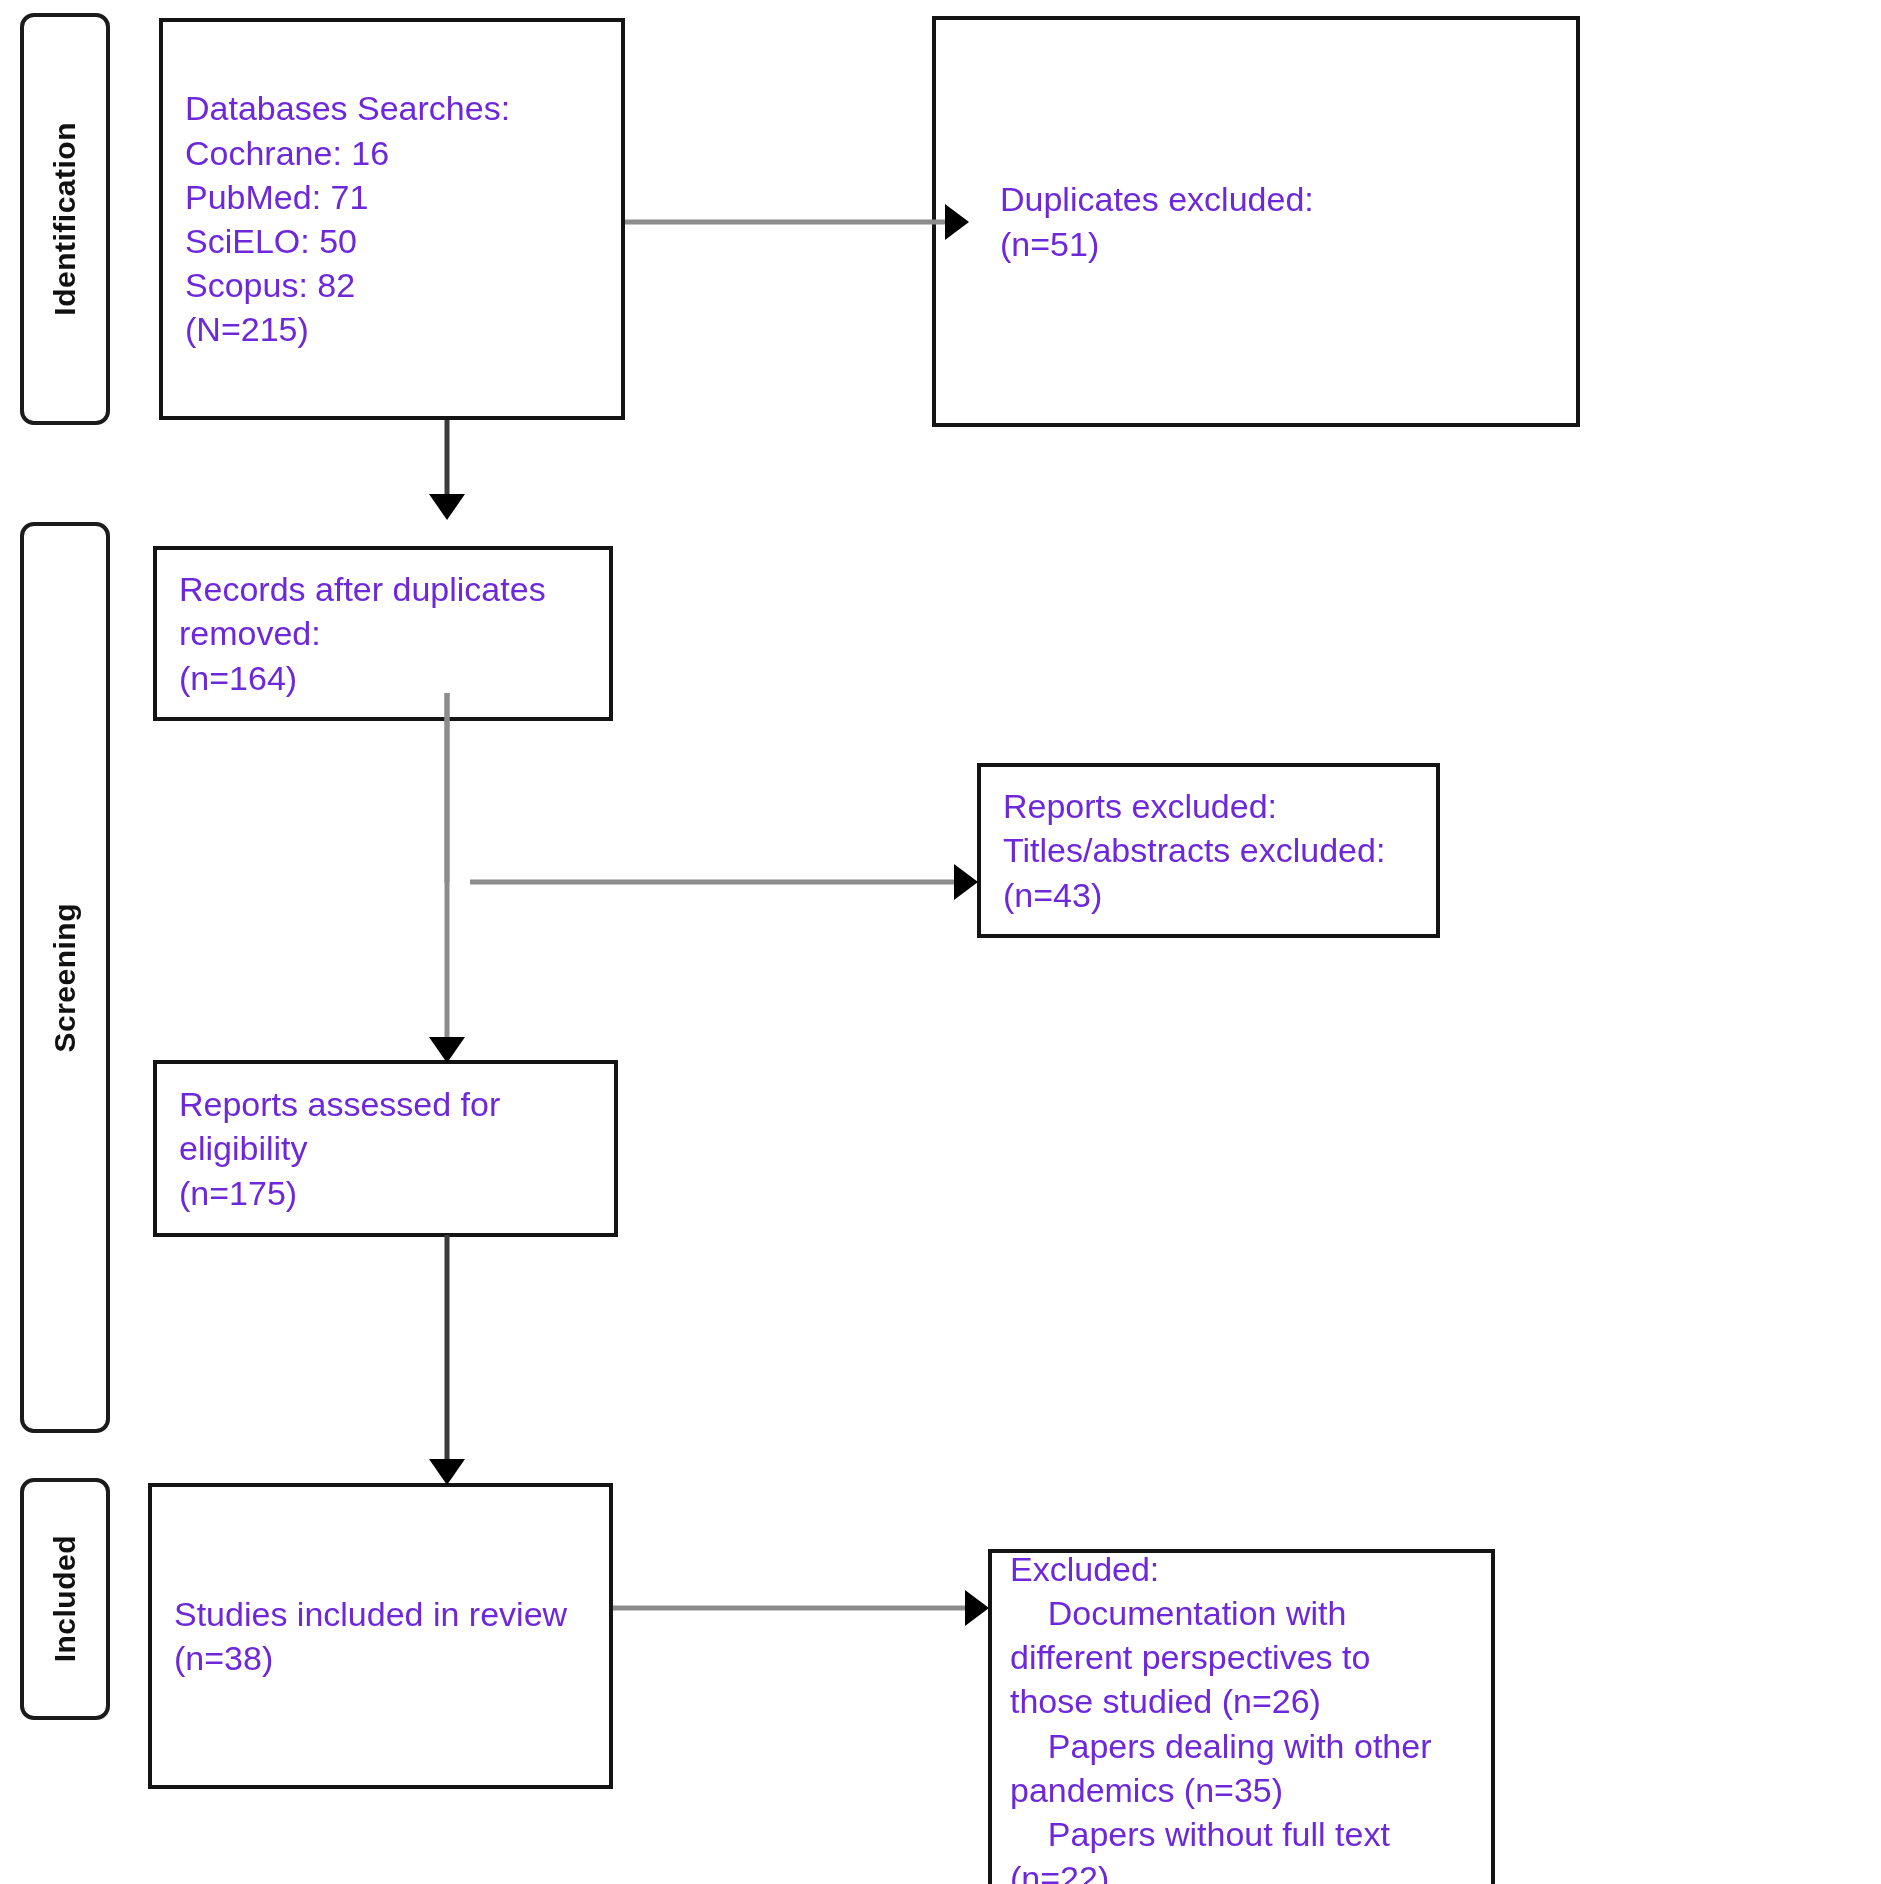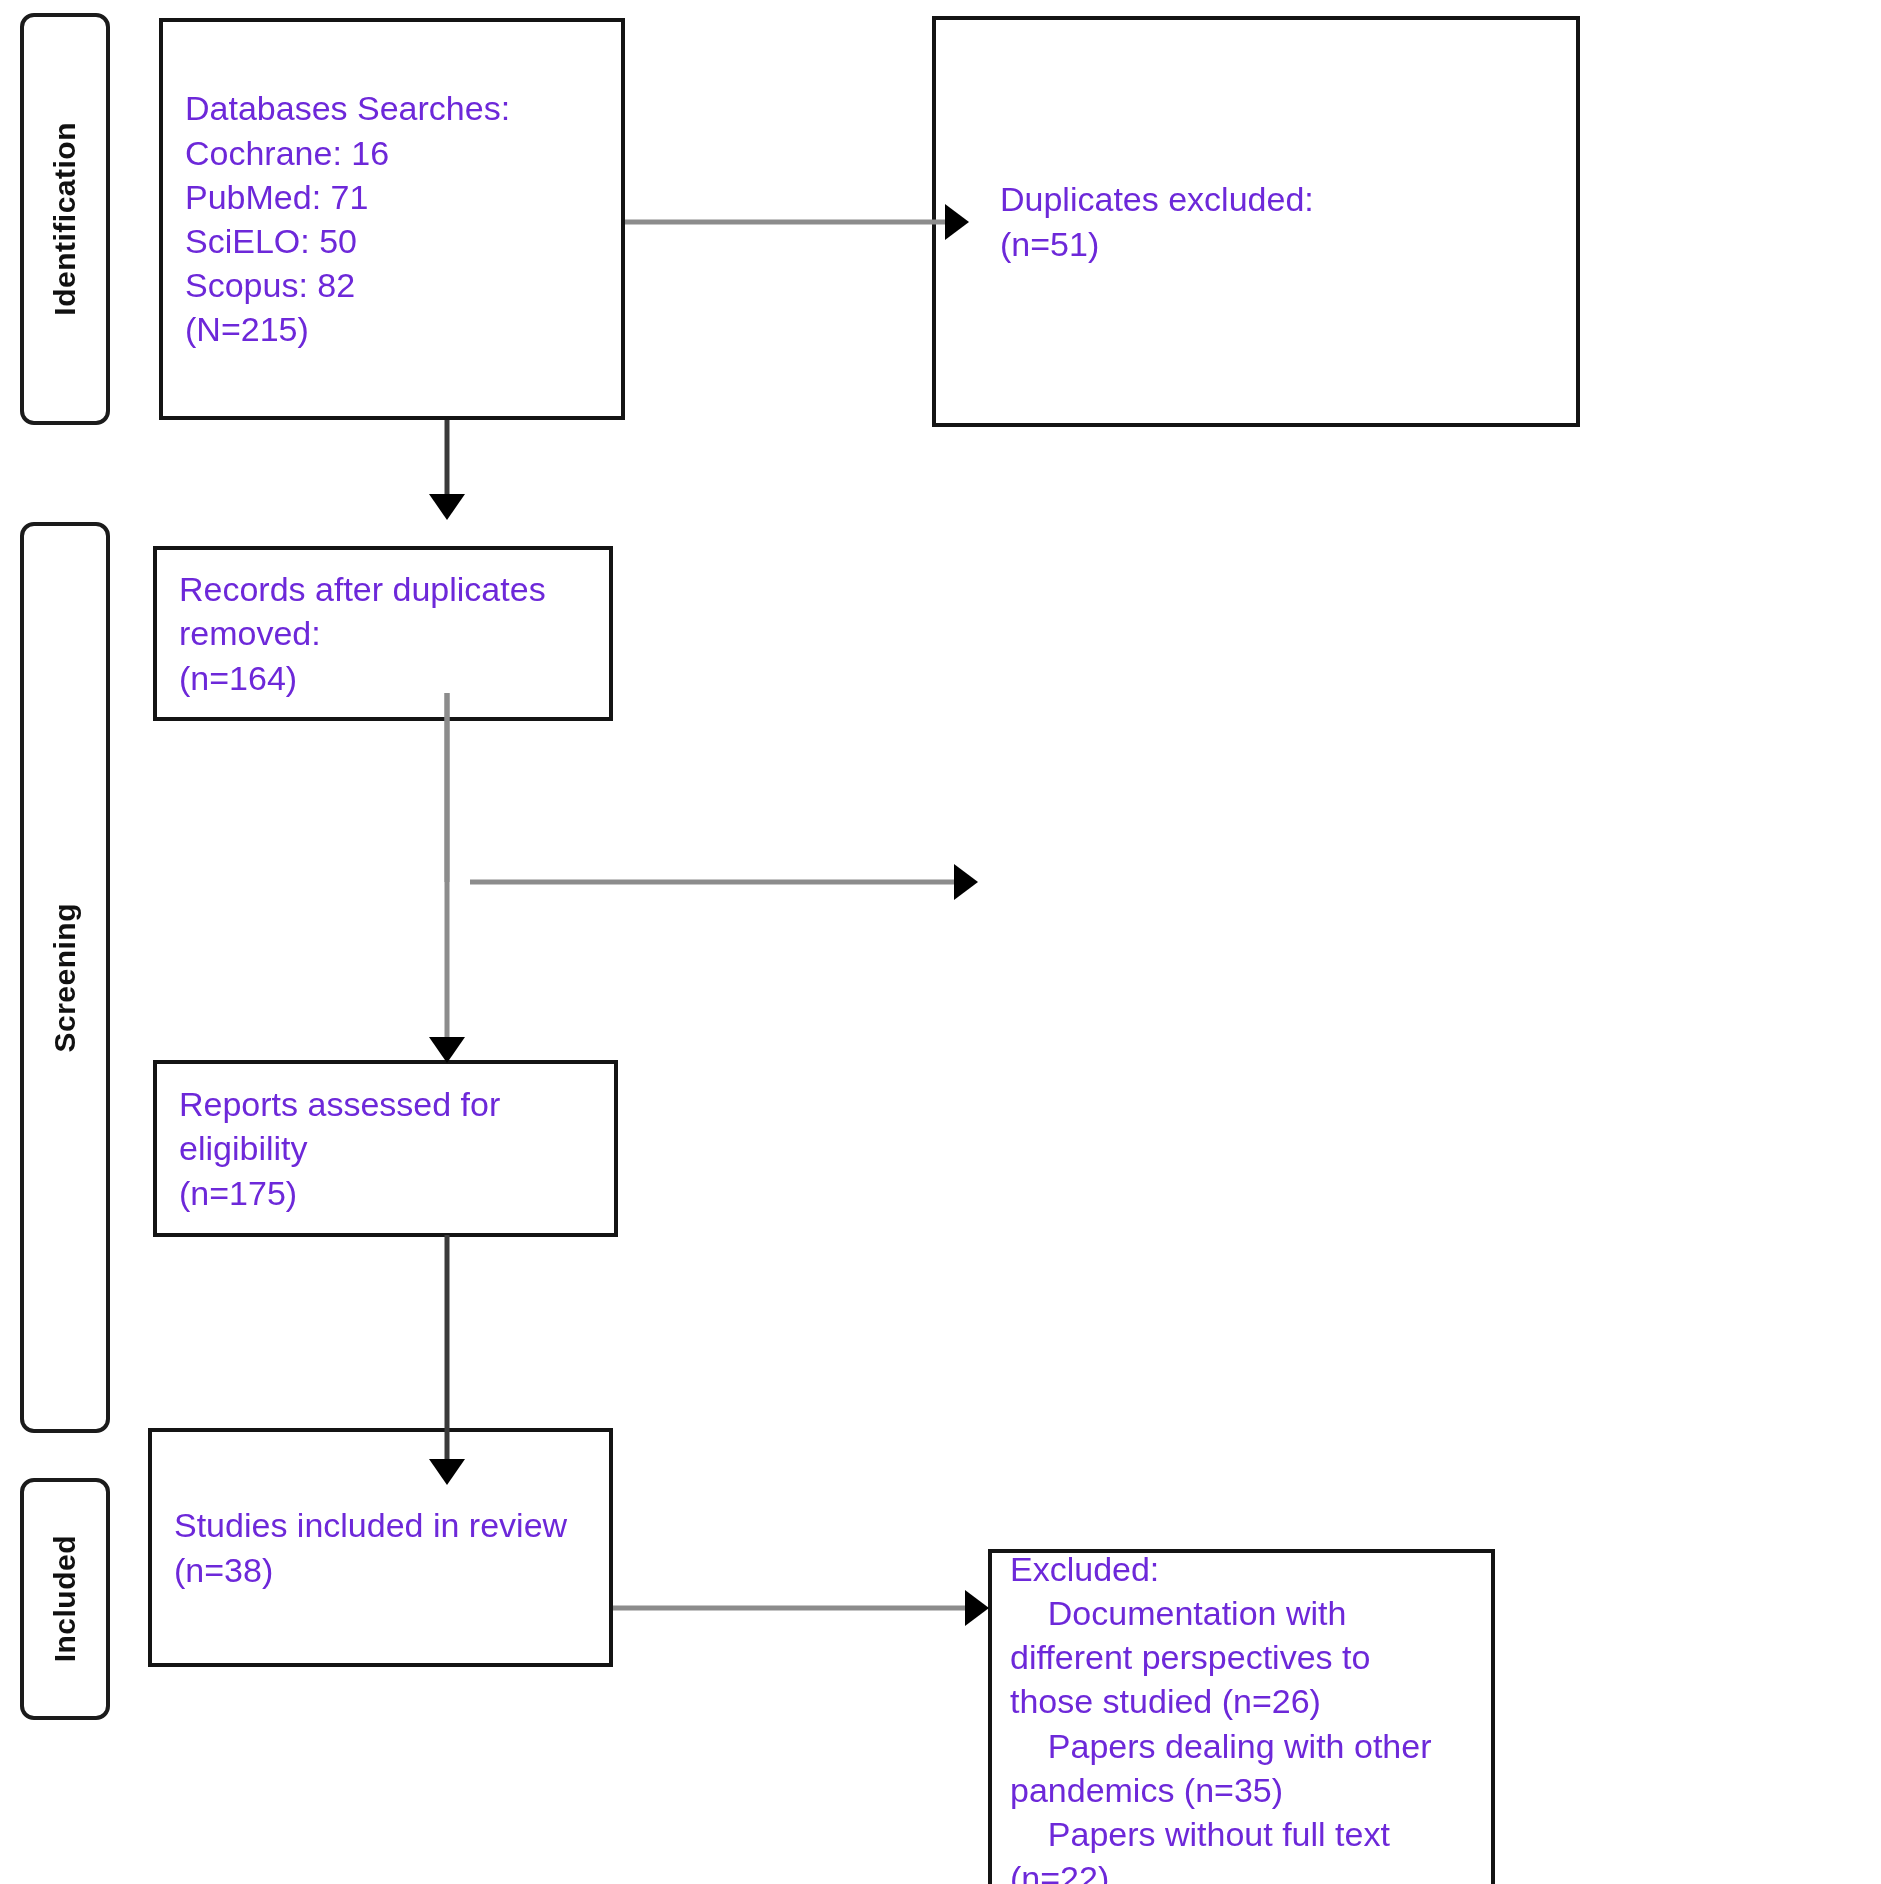--- a/index.html
+++ b/index.html
@@ -88,27 +88,32 @@
     <div class="box-text" style="padding-left:64px;">Duplicates excluded:
 (n=51)</div>
   </div>
 
   <div class="flow-box" style="left:153px; top:546px; width:460px; height:175px;">
     <div class="box-text">Records after duplicates
 removed:
 (n=164)</div>
   </div>
 
+  <div class="flow-box" style="left:977px; top:763px; width:463px; height:175px;">
+    <div class="box-text">Reports excluded:
+Titles/abstracts excluded:
+(n=43)</div>
+  </div>
 
   <div class="flow-box" style="left:153px; top:1060px; width:465px; height:177px;">
     <div class="box-text">Reports assessed for eligibility
 (n=175)</div>
   </div>
 
-  <div class="flow-box" style="left:148px; top:1428px; width:465px; height:239px;">
+  <div class="flow-box" style="left:148px; top:1483px; width:465px; height:306px;">
     <div class="box-text">Studies included in review
 (n=38)</div>
   </div>
 
   <div class="flow-box" style="left:988px; top:1513px; width:507px; height:349px;margin-top:36px;">
     <div class="box-text" style="padding-left:18px;">Excluded:
     Documentation with different perspectives to
 those studied (n=26)
     Papers dealing with other pandemics (n=35)
     Papers without full text (n=22)</div>

